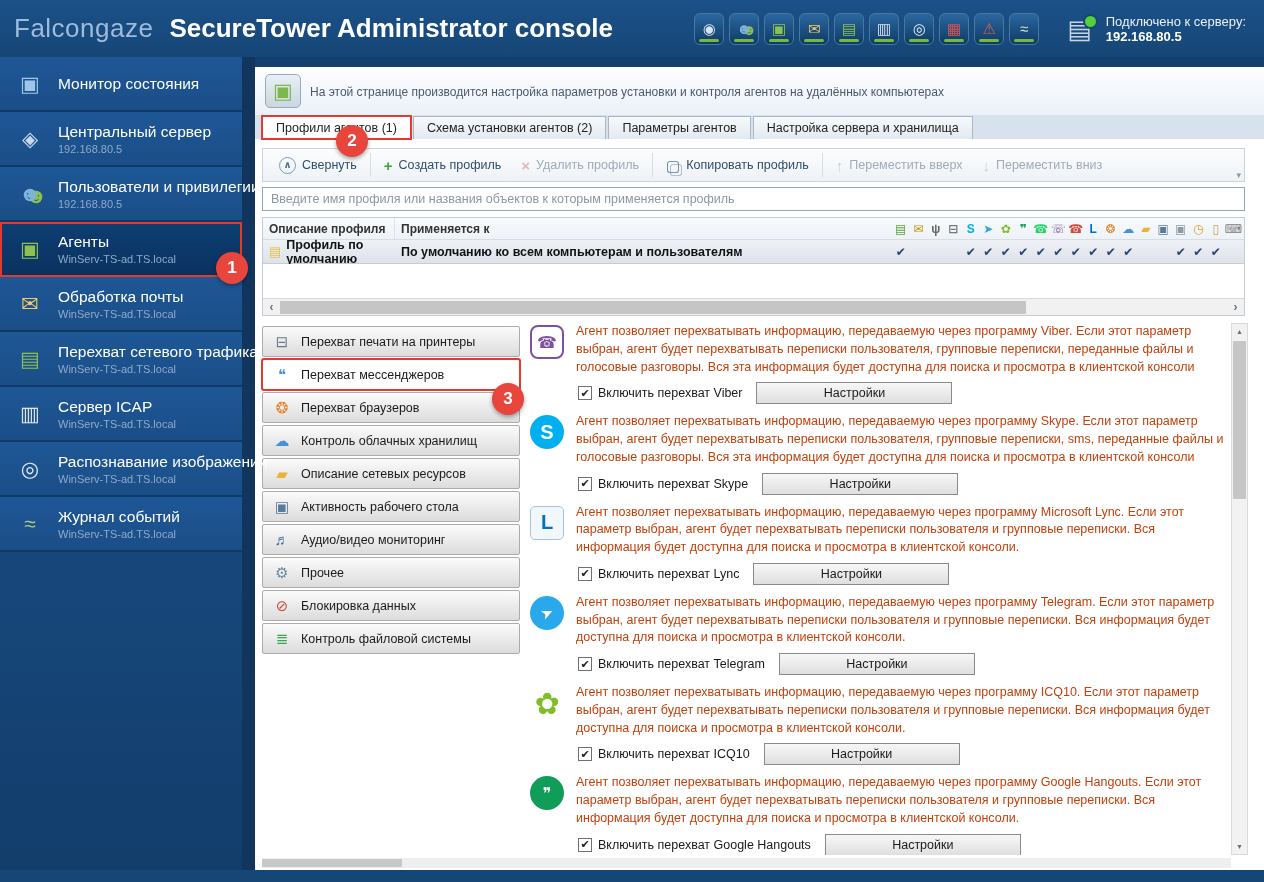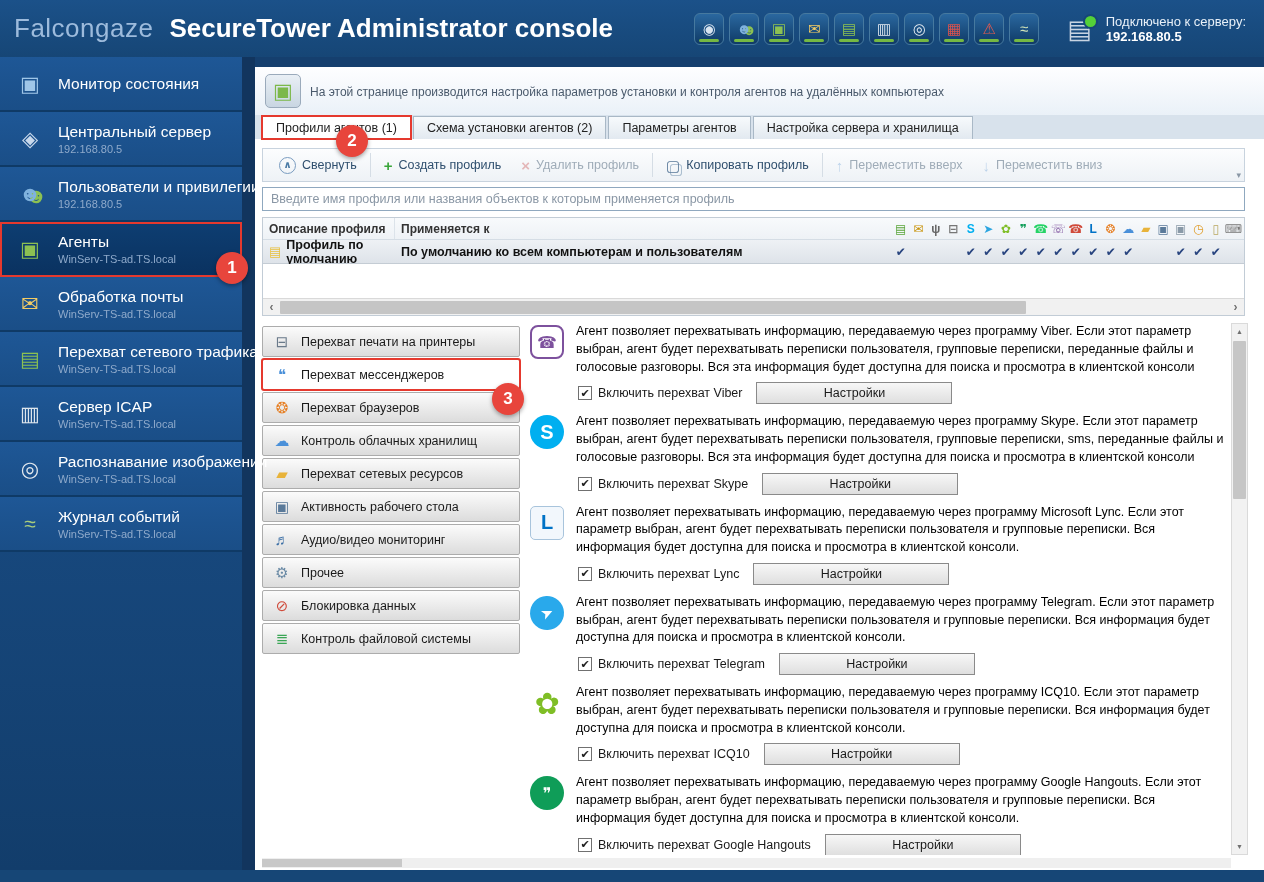--- a/index.html
+++ b/index.html
@@ -84,21 +84,21 @@
   .lower-row { flex:1; display:flex; min-height:0; }
   .cats { width:258px; flex:0 0 auto; padding-top:3px; }
   .cat { height:31px; margin-bottom:2px; display:flex; align-items:center; gap:9px; padding:0 9px; background:linear-gradient(180deg,#fbfbfb 0%,#dcdcdc 100%); border:1px solid #acacac; border-radius:2px; font-size:12.5px; color:#1a1a1a; cursor:pointer; white-space:nowrap; }
   .cat.selected { background:#ffffff; outline:2px solid #e5392e; outline-offset:-1px; }
   .cat-ic { width:20px; text-align:center; font-size:15px; line-height:1; }
 
   .sections { flex:1; padding:0 6px 0 10px; min-width:0; overflow:hidden; }
   .section { display:flex; gap:12px; margin-bottom:9px; }
   .sec-ic { width:34px; height:34px; flex:0 0 auto; margin-top:2px; display:flex; align-items:center; justify-content:center; }
   .sec-body { flex:1; min-width:0; }
-  .sec-text { font-size:12.5px; color:#000000; line-height:1.42; max-width:655px; }
+  .sec-text { font-size:12.5px; color:#c2410c; line-height:1.42; max-width:655px; }
   .sec-controls { display:flex; align-items:center; gap:6px; margin-top:6px; margin-left:2px; }
   .cb { width:14px; height:14px; border:1px solid #707070; background:#fff; display:inline-flex; align-items:center; justify-content:center; font-size:11px; color:#222; cursor:pointer; }
   .cb-label { font-size:12.5px; color:#1a1a1a; }
   .btn-settings { width:196px; height:22px; margin-left:8px; background:linear-gradient(180deg,#f7f7f7 0%,#dfdfdf 100%); border:1px solid #8a8a8a; display:flex; align-items:center; justify-content:center; font-size:12.5px; color:#1a1a1a; cursor:pointer; }
 
   .vscroll { width:17px; flex:0 0 auto; background:#f2f2f2; border:1px solid #dadada; position:relative; margin-right:16px; }
   .varrow { position:absolute; left:0; right:0; height:15px; display:flex; align-items:center; justify-content:center; font-size:7px; color:#707070; cursor:pointer; }
   .varrow.up { top:0; }
   .varrow.down { bottom:0; }
   .vthumb { position:absolute; left:1px; width:13px; top:17px; height:158px; background:#c6c6c6; border-radius:1px; cursor:grab; }
@@ -359,21 +359,21 @@
               <div class="cat">
                 <span class="cat-ic" style="color: rgb(230, 126, 34);">❂</span>
                 <span>Перехват браузеров</span>
               </div>
               <div class="cat">
                 <span class="cat-ic" style="color: rgb(74, 144, 217);">☁</span>
                 <span>Контроль облачных хранилищ</span>
               </div>
               <div class="cat">
                 <span class="cat-ic" style="color: rgb(232, 179, 58);">▰</span>
-                <span>Перехват сетевых ресурсов</span>
+                <span>Описание сетевых ресурсов</span>
               </div>
               <div class="cat">
                 <span class="cat-ic" style="color: rgb(90, 122, 154);">▣</span>
                 <span>Активность рабочего стола</span>
               </div>
               <div class="cat">
                 <span class="cat-ic" style="color: rgb(58, 110, 165);">♬</span>
                 <span>Аудио/видео мониторинг</span>
               </div>
               <div class="cat">

